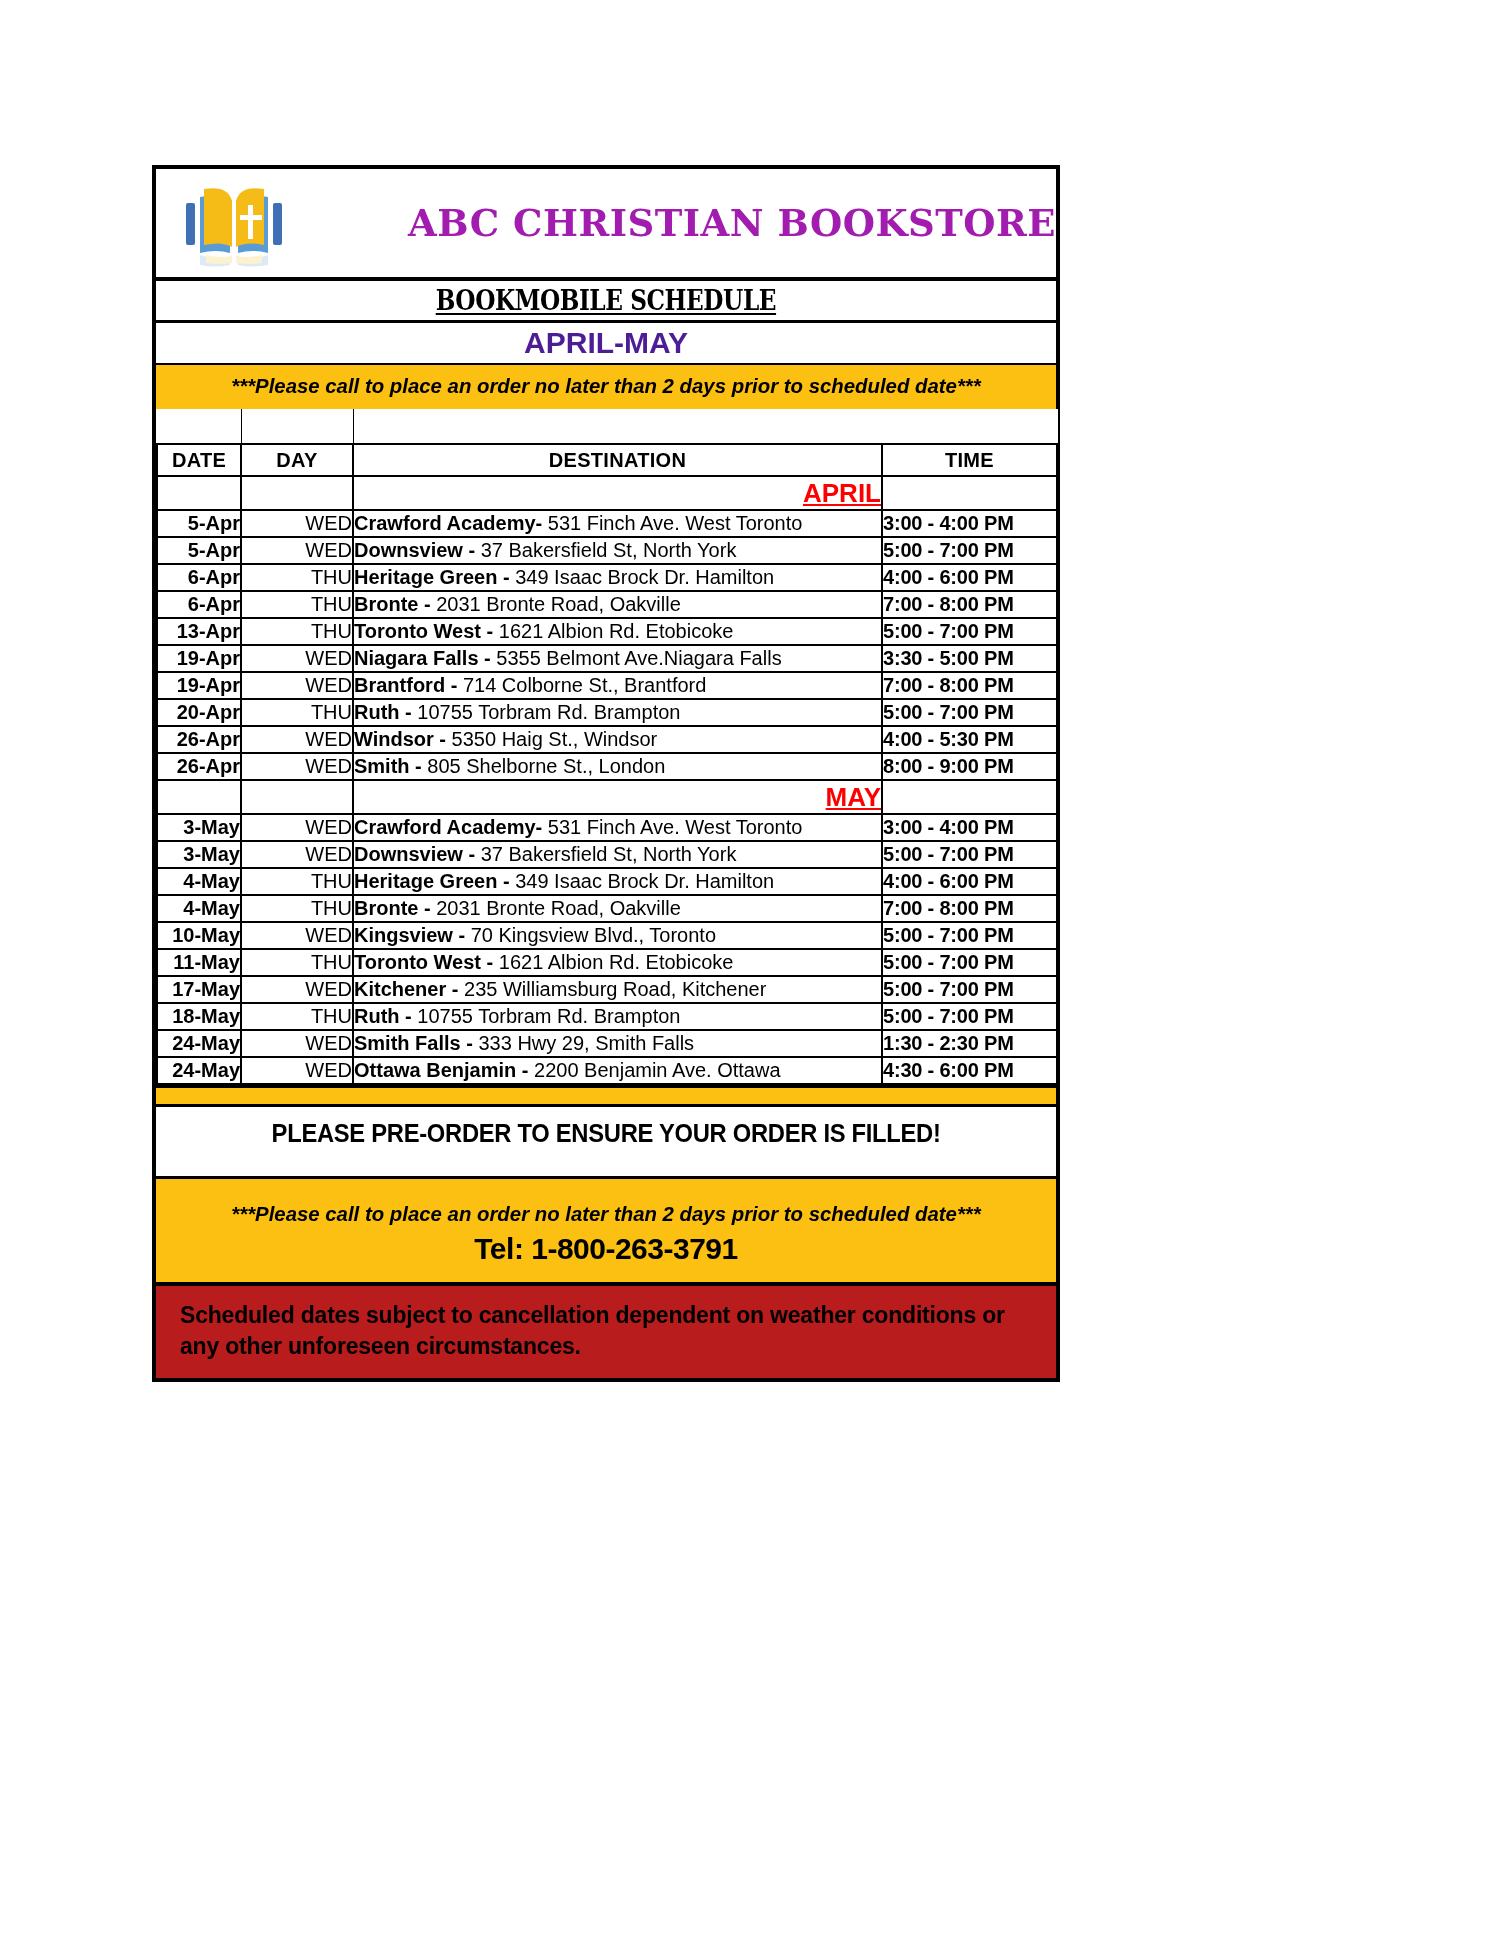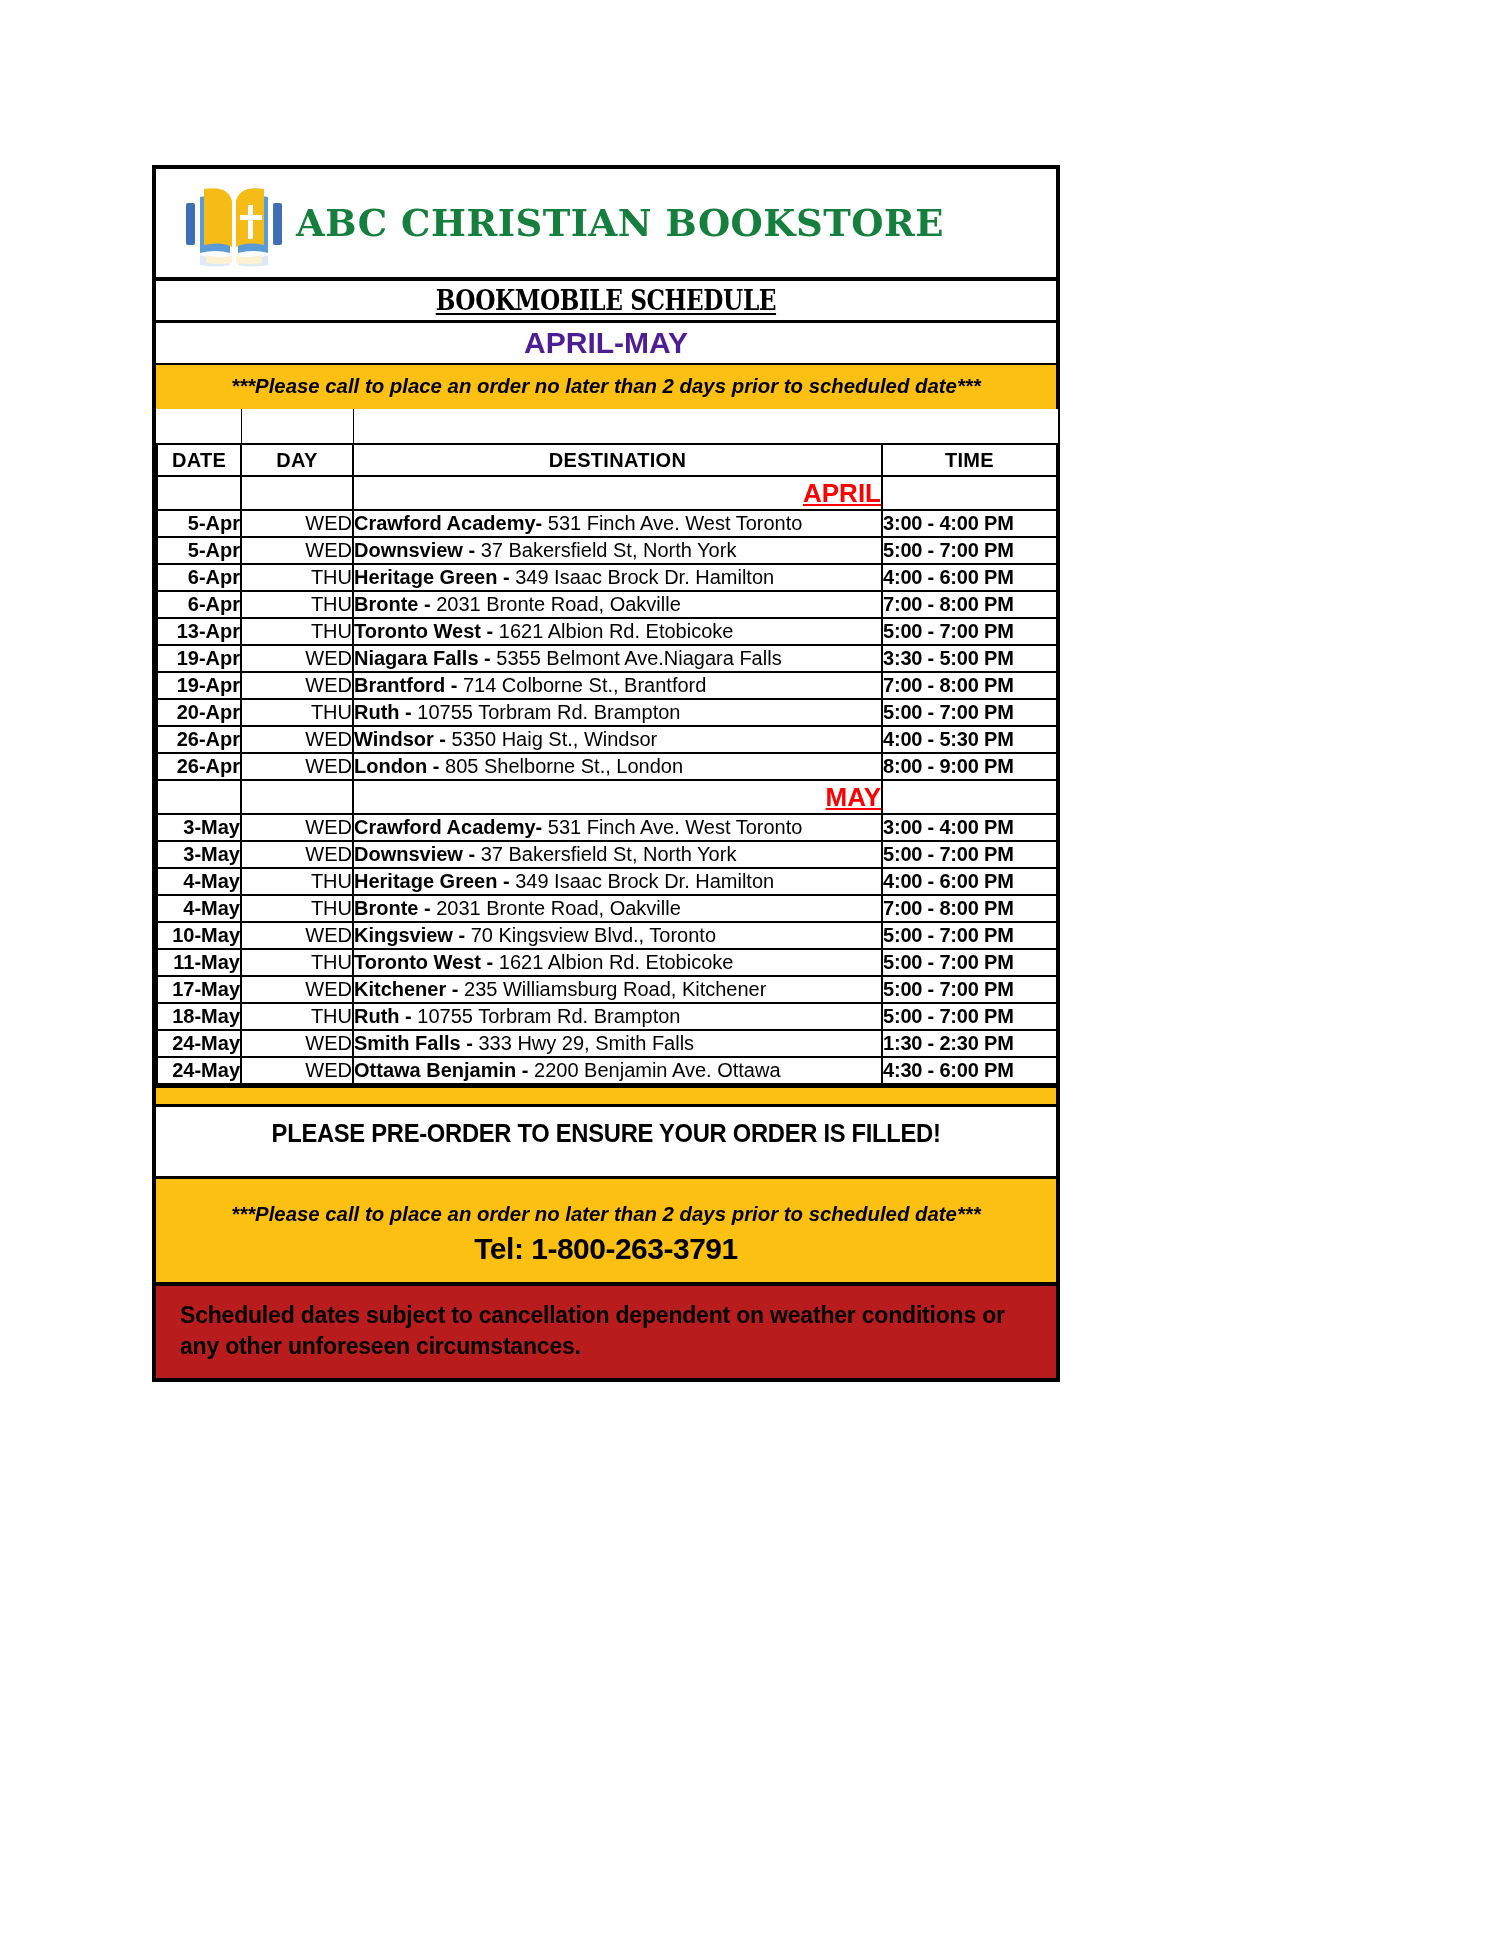--- a/index.html
+++ b/index.html
@@ -47,26 +47,26 @@
     height: 108px;
     display: flex;
     align-items: center;
     justify-content: center;
     padding-left: 16px;
     box-sizing: border-box;
   }
   .logo-svg { display: block; }
   .company-title {
     flex: 1;
-    text-align: left;
+    text-align: right;
     font-family: "DejaVu Serif", serif;
     font-weight: bold;
     font-size: 37px;
     letter-spacing: 0.5px;
-    color: #15803d;
+    color: #a21caf;
     white-space: nowrap;
   }
 
   
   .sched-band {
     height: 42px;
     border-bottom: 3px solid #000000;
     display: flex;
     align-items: center;
     justify-content: center;
@@ -368,21 +368,21 @@
           </tr>
           <tr class="data-row">
             <td class="cell-date">26-Apr</td>
             <td class="cell-day">WED</td>
             <td class="cell-dest"><b>Windsor -</b> <span>5350 Haig St.,  Windsor</span></td>
             <td class="cell-time">4:00 - 5:30 PM</td>
           </tr>
           <tr class="data-row">
             <td class="cell-date">26-Apr</td>
             <td class="cell-day">WED</td>
-            <td class="cell-dest"><b>London -</b> <span>805 Shelborne St.,  London</span></td>
+            <td class="cell-dest"><b>Smith -</b> <span>805 Shelborne St.,  London</span></td>
             <td class="cell-time">8:00 - 9:00 PM</td>
           </tr>
           <tr class="month-row">
             <td></td>
             <td></td>
             <td><span class="month-label">MAY</span></td>
             <td></td>
           </tr>
           <tr class="data-row">
             <td class="cell-date">3-May</td>

